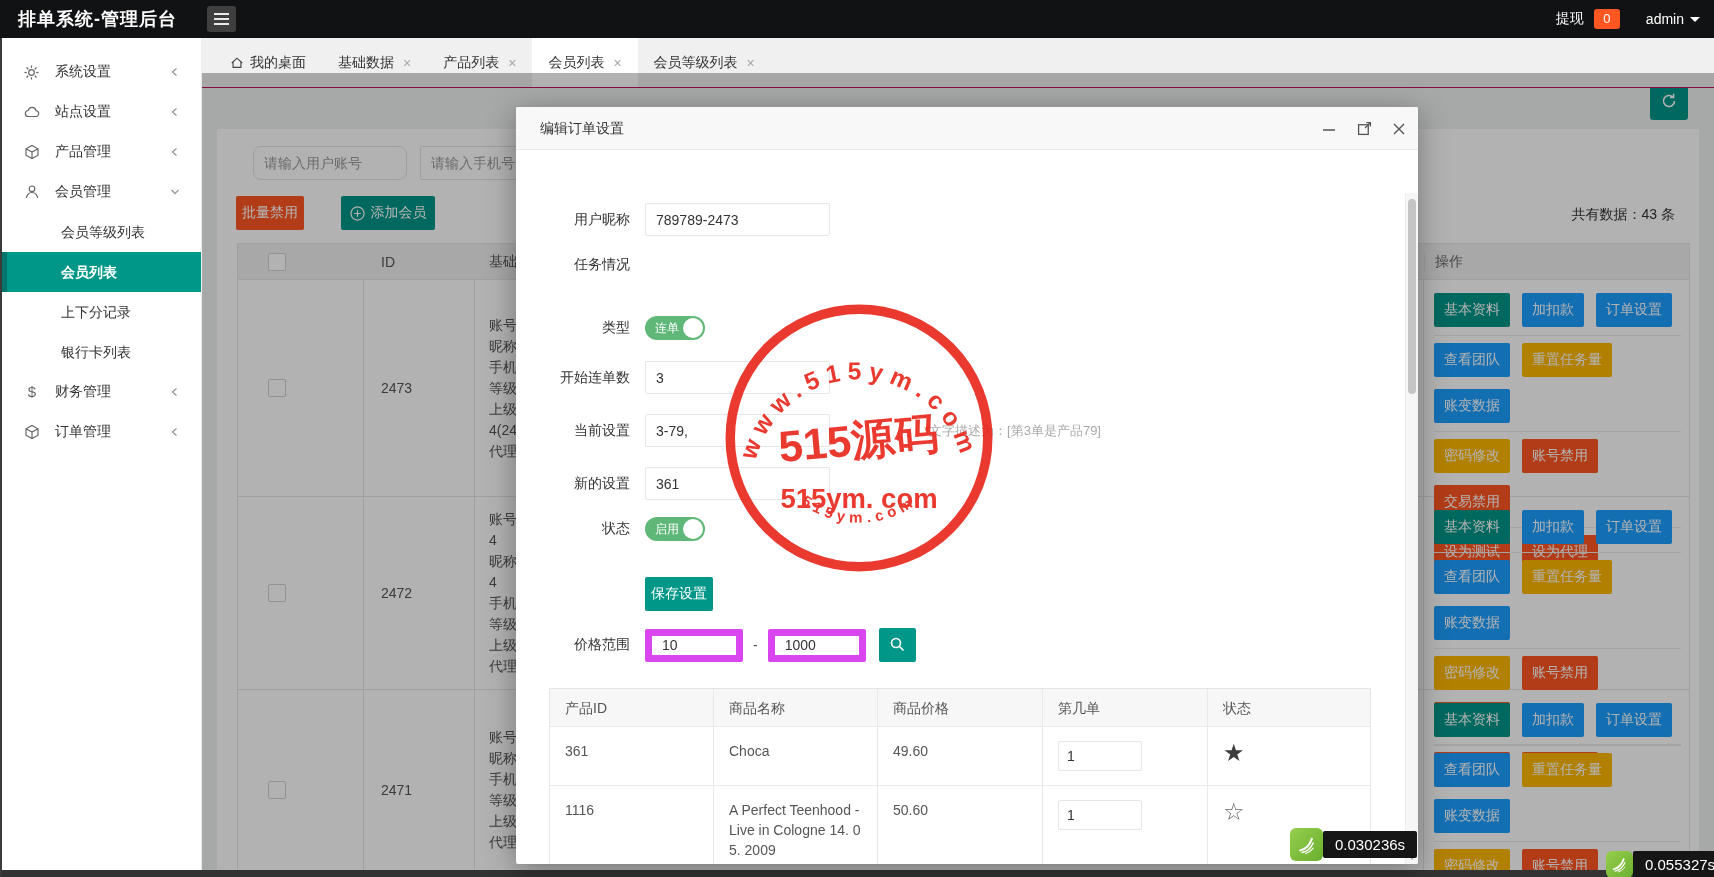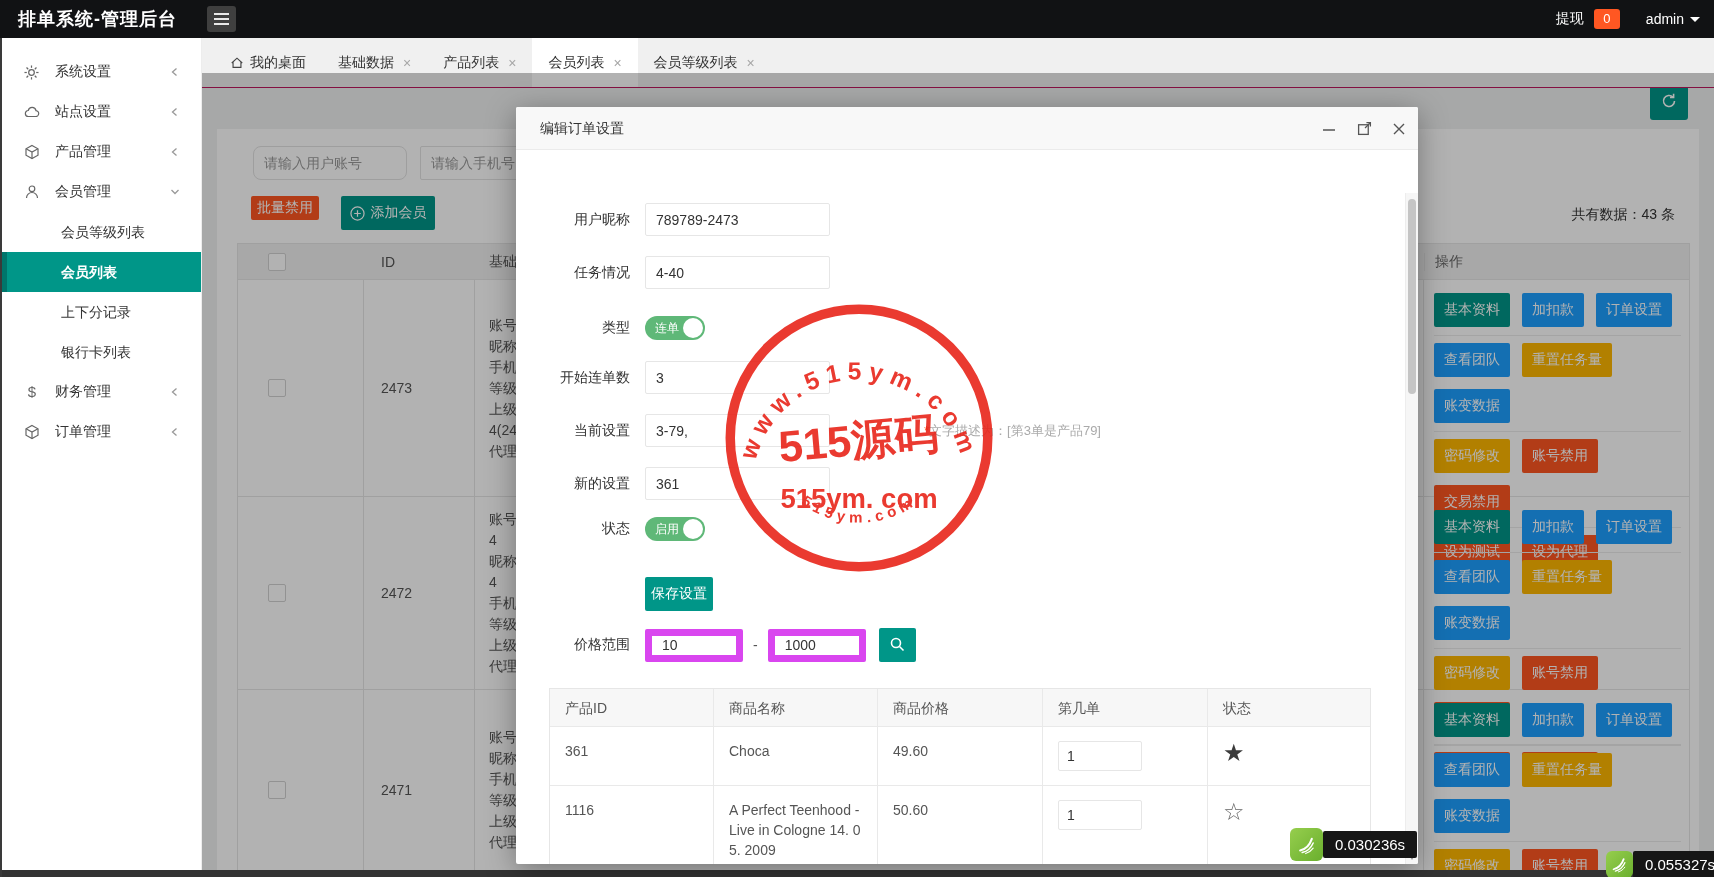--- a/index.html
+++ b/index.html
@@ -42,21 +42,21 @@
   .content { position:absolute; left:202px; top:73px; width:1512px; height:804px; background:#f0f1f1; z-index:1; }
   .refresh-btn { position:absolute; right:26px; top:11px; width:38px; height:36px; background:#009688; border-radius:3px;
     display:flex; align-items:center; justify-content:center; cursor:pointer; }
   .card { position:absolute; left:15px; top:56px; width:1482px; height:760px; background:#fff; }
   .search-input { position:absolute; top:17px; height:34px; width:154px; border:1px solid #e2e2e2; border-radius:2px;
     padding:0 10px; font-size:14px; color:#333; background:#fff; }
   .si1 { left:36px;border-radius:8px; } .si2 { left:203px; }
   .search-input::placeholder { color:#9a9a9a; }
   .btn { display:inline-flex; align-items:center; justify-content:center; color:#fff; border:none; border-radius:2px;
     font-size:14px; cursor:pointer; font-family:inherit; }
-  .btn-batch { position:absolute; left:34px; top:67px; width:68px; height:24px; background:#FF5722; }
+  .btn-batch { position:absolute; left:19px; top:67px; width:68px; height:34px; background:#FF5722; }
   .btn-add { position:absolute; left:124px; top:67px; width:94px; height:34px; background:#009688; gap:6px; }
   .plus-ic { display:inline-flex; }
   .total { position:absolute; right:24px; top:77px; color:#333; }
 
   .btable { position:absolute; left:20px; top:114px; width:1453px; }
   .bhead { display:flex; height:37px; background:#f1f1f1; border:1px solid #e6e6e6; align-items:center; color:#666; }
   .mrow { display:flex; border:1px solid #e6e6e6; border-top:none; }
   .ccb { width:126px; display:flex; align-items:center; border-right:1px solid #e6e6e6; }
   .cbx { display:inline-block; width:18px; height:18px; border:1px solid #d2d2d2; border-radius:2px; background:#fff; margin-left:30px; cursor:pointer; }
   .cid { width:111px; display:flex; align-items:center; padding-left:17px; border-right:1px solid #e6e6e6; color:#555; }
@@ -442,23 +442,20 @@
   </div>
   <div class="modal-body">
     <div class="field" style="top:53px">
       <span class="flabel">用户昵称</span>
       <span class="fctrl">
           <input class="m-input" value="789789-2473" style="">
         </span>
     </div>
     <div class="field" style="top:106px">
       <span class="flabel">任务情况</span>
-      <span class="fctrl">
-          <input class="m-input" value="4-40" style="">
-        </span>
     </div>
     <div class="field" style="top:166px">
       <span class="flabel">类型</span>
       <span class="fctrl">
         <span class="toggle">
           <span class="tg-label">连单</span>
           <span class="tg-knob"></span>
         </span>
       </span>
     </div>

